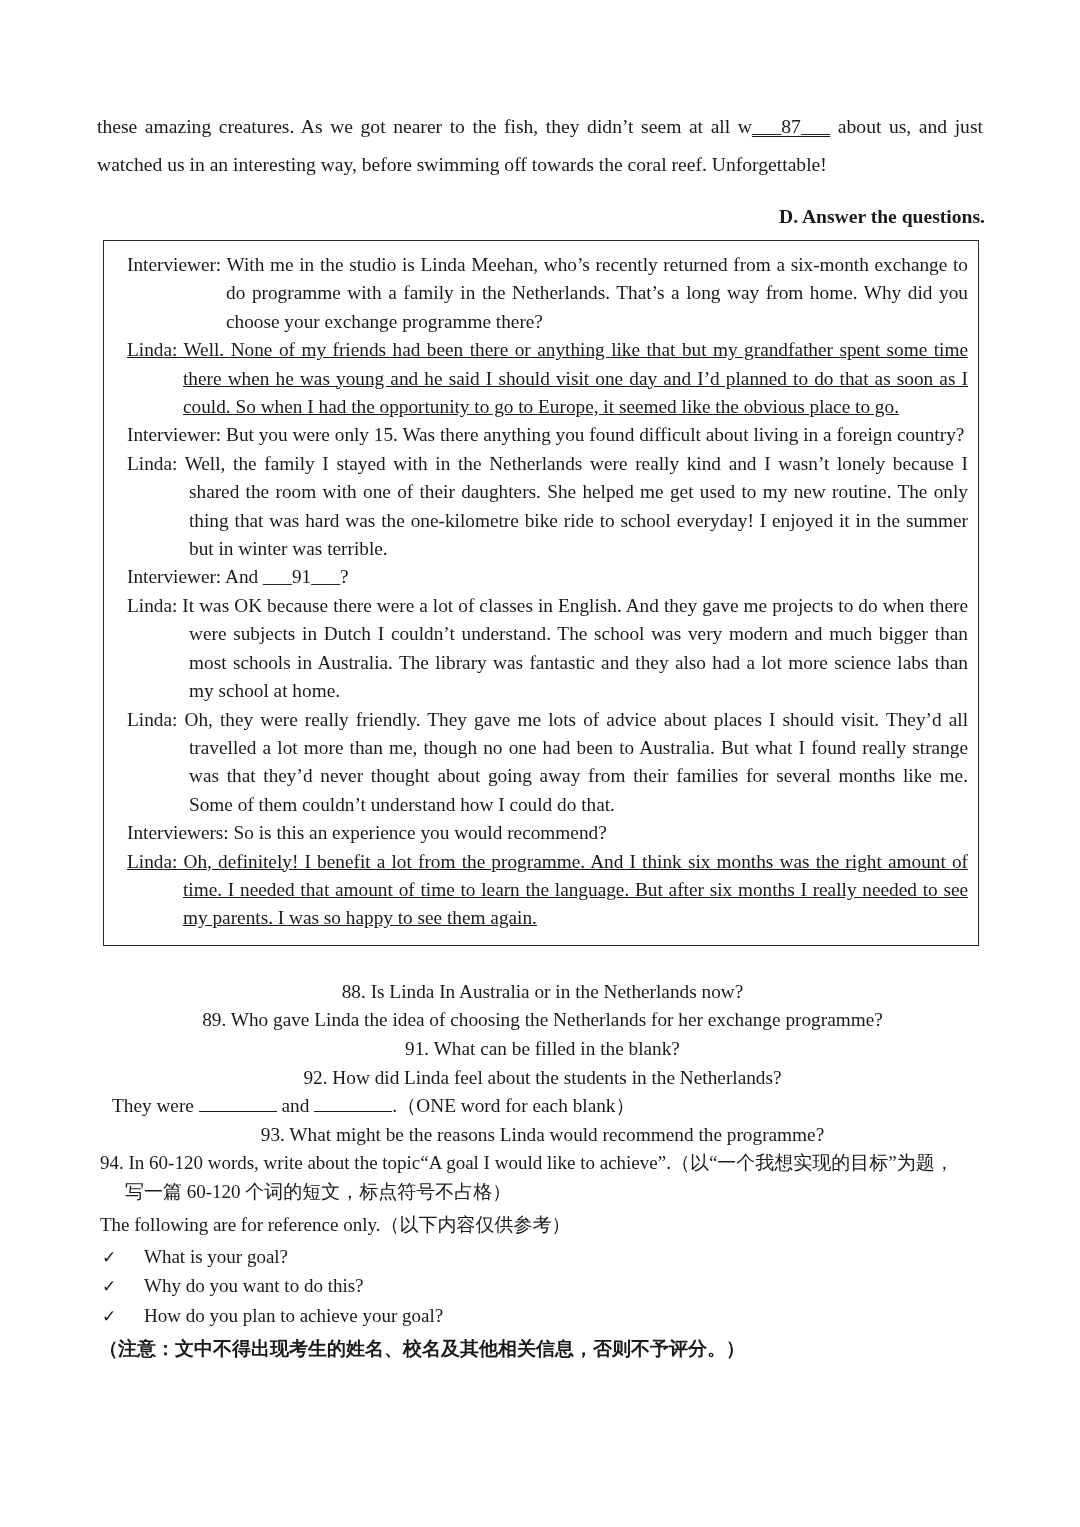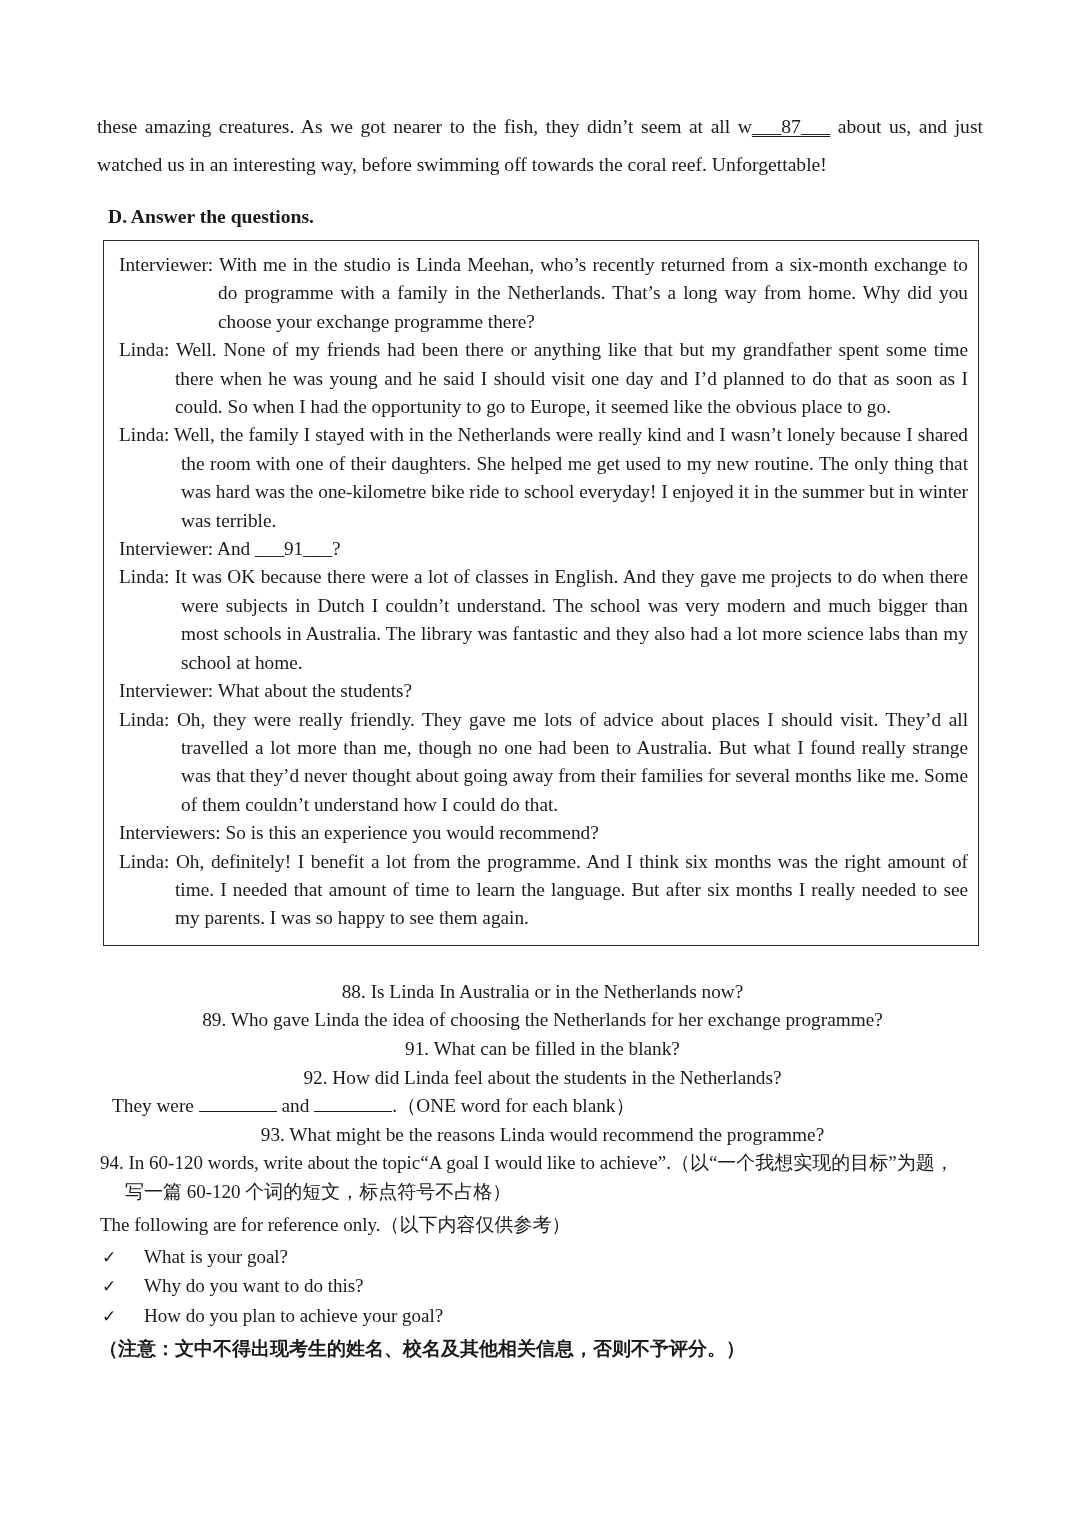--- a/index.html
+++ b/index.html
@@ -38,44 +38,46 @@
     text-decoration: underline;
     text-underline-offset: 3px;
   }
 
   
   .sec-head {
     font-size: 19.6px;
     font-weight: bold;
     line-height: 30px;
     margin: 18px 0 8px 11px;
+    text-align: right;
   }
 
   
   .dialog-box {
     border: 1.4px solid #2b2b2b;
     box-sizing: border-box;
     margin: 0 0 0 6px;
     width: 876px;
     padding: 10px 10px 12px 11px;
   }
   .d-line {
     font-size: 19.3px;
     line-height: 28.4px;
-    margin: 0 0 0 4px;
+    margin: 0 0 0 12px;
     text-align: justify;
     text-justify: inter-word;
   }
   .d-line.interviewer {
     padding-left: 99px;
     text-indent: -99px;
   }
   .d-line.linda {
     padding-left: 56px;
     text-indent: -56px;
+    text-decoration: underline;
   }
   .d-line.linda-deep {
     padding-left: 62px;
     text-indent: -62px;
   }
   .nojust { text-align: left; }
 
   
   .q-list {
     margin: 32px 0 0 3px;
@@ -145,24 +147,24 @@
 
 <div class="page">
 
   <p class="intro"><span>these amazing creatures. As we got nearer to the fish, they didn’t seem at all w</span><span class="blankline">___87___</span><span> about us, and just watched us in an interesting way, before swimming off towards the coral reef. Unforgettable!</span></p>
 
   <div class="sec-head">D. Answer the questions.</div>
 
   <div class="dialog-box">
     <p class="d-line interviewer">Interviewer: With me in the studio is Linda Meehan, who’s recently returned from a six-month exchange to do programme with a family in the Netherlands. That’s a long way from home. Why did you choose your exchange programme there?</p>
     <p class="d-line linda">Linda: Well. None of my friends had been there or anything like that but my grandfather spent some time there when he was young and he said I should visit one day and I’d planned to do that as soon as I could. So when I had the opportunity to go to Europe, it seemed like the obvious place to go.</p>
+    <p class="d-line interviewer nojust">Interviewer: But you were only 15. Was there anything you found difficult about living in a foreign country?</p>
     <p class="d-line linda-deep">Linda: Well, the family I stayed with in the Netherlands were really kind and I wasn’t lonely because I shared the room with one of their daughters. She helped me get used to my new routine. The only thing that was hard was the one-kilometre bike ride to school everyday! I enjoyed it in the summer but in winter was terrible.</p>
     <p class="d-line interviewer nojust">Interviewer: And ___91___?</p>
     <p class="d-line linda-deep">Linda: It was OK because there were a lot of classes in English. And they gave me projects to do when there were subjects in Dutch I couldn’t understand. The school was very modern and much bigger than most schools in Australia. The library was fantastic and they also had a lot more science labs than my school at home.</p>
-    <p class="d-line interviewer nojust">Interviewer: What about the students?</p>
     <p class="d-line linda-deep">Linda: Oh, they were really friendly. They gave me lots of advice about places I should visit. They’d all travelled a lot more than me, though no one had been to Australia. But what I found really strange was that they’d never thought about going away from their families for several months like me. Some of them couldn’t understand how I could do that.</p>
     <p class="d-line interviewer nojust">Interviewers: So is this an experience you would recommend?</p>
     <p class="d-line linda">Linda: Oh, definitely! I benefit a lot from the programme. And I think six months was the right amount of time. I needed that amount of time to learn the language. But after six months I really needed to see my parents. I was so happy to see them again.</p>
   </div>
 
   <div class="q-list">
     <div class="q-item">88. Is Linda In Australia or in the Netherlands now?</div>
     <div class="q-item">89. Who gave Linda the idea of choosing the Netherlands for her exchange programme?</div>
     <div class="q-item">91. What can be filled in the blank?</div>
     <div class="q-item">92. How did Linda feel about the students in the Netherlands?</div>

